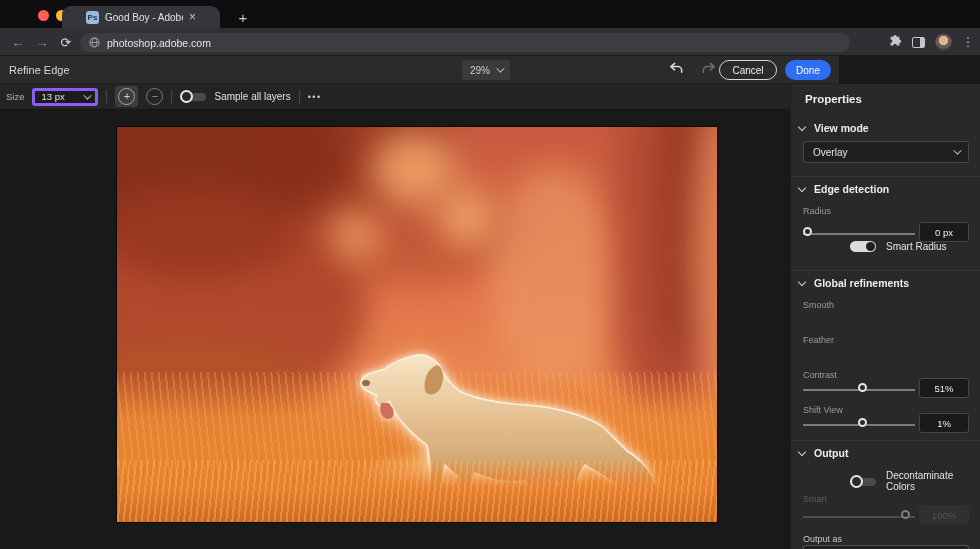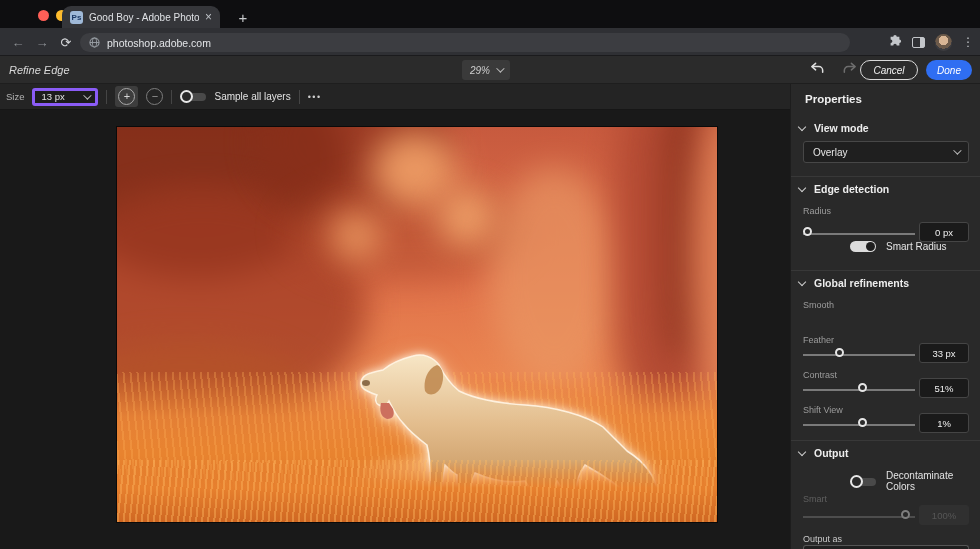--- a/index.html
+++ b/index.html
@@ -3,39 +3,39 @@
 <meta charset="utf-8">
 <style>
   * { margin:0; padding:0; box-sizing:border-box; }
   html,body { width:980px; height:549px; background:#000; overflow:hidden; }
   body { font-family:"Liberation Sans", sans-serif; color:#e8e8e8; font-size:11px; -webkit-font-smoothing:antialiased; }
   #stage { position:relative; width:980px; height:549px; background:#191919; overflow:hidden; }
 
   
   .tabstrip { position:absolute; left:0; top:0; width:980px; height:28px; background:#0e0e10; }
   .traffic { position:absolute; top:10px; width:11px; height:11px; border-radius:50%; }
-  .tab { position:absolute; left:62px; top:6px; width:158px; height:22px; background:#35363a; border-radius:9px 9px 0 0; display:flex; align-items:center; padding:0 8px; gap:6px; }
+  .tab { position:absolute; left:62px; top:6px; width:158px; height:22px; background:#35363a; border-radius:9px 9px 0 0; display:flex; align-items:center; padding:0 24px; gap:6px; }
   .favicon { width:13px; height:13px; border-radius:3px; background:#9fb9d8; color:#1c3a66; font-size:8px; font-weight:bold; display:flex; align-items:center; justify-content:center; flex:0 0 13px; }
   .tab-title { flex:1; font-size:10px; color:#dfe1e5; white-space:nowrap; overflow:hidden; }
   .tab-close { color:#bdc1c6; font-size:12px; line-height:12px; cursor:default; }
   .newtab { position:absolute; left:232px; top:6px; width:22px; height:22px; color:#c8cacd; font-size:15px; display:flex; align-items:center; justify-content:center; }
 
   .navbar { position:absolute; left:0; top:28px; width:980px; height:28px; background:#2f3034; border-bottom:1px solid #1b1b1d; }
   .navbtn { position:absolute; top:4px; width:20px; height:20px; display:flex; align-items:center; justify-content:center; font-size:13px; color:#8d9095; }
   .navbtn.bright { color:#d6d8db; }
   .urlbar { position:absolute; left:80px; top:5px; width:770px; height:19px; background:#3c3d41; border-radius:10px; display:flex; align-items:center; padding:0 9px; gap:7px; }
   .url-text { font-size:10.5px; color:#e3e5e8; }
   .chrome-right { position:absolute; right:6px; top:4px; height:20px; display:flex; align-items:center; gap:10px; }
   .sidepanel-ic { width:13px; height:11px; border:1.5px solid #c3c6ca; border-radius:2px; position:relative; }
   .sidepanel-ic::after { content:""; position:absolute; right:0; top:0; bottom:0; width:4px; background:#c3c6ca; }
   .avatar { width:17px; height:17px; border-radius:50%; background:radial-gradient(circle at 50% 38%, #d9b695 0 34%, #6c5a4a 35% 60%, #3c3c40 61%); }
   .kebab { color:#c3c6ca; font-size:12px; letter-spacing:0; }
 
   
-  .refinebar { position:absolute; left:0; top:56px; width:980px; height:28px; background:#2b2b2b; border-bottom:1px solid #1e1e1e;font-style:italic; }
+  .refinebar { position:absolute; left:0; top:56px; width:839px; height:28px; background:#2b2b2b; border-bottom:1px solid #1e1e1e; }
   .refine-title { position:absolute; left:9px; top:8px; font-size:11px; color:#d9d9d9; }
   .zoom-pill { position:absolute; left:462px; top:4px; height:20px; padding:0 8px; background:#3a3a3a; border-radius:3px; display:flex; align-items:center; gap:6px; color:#cfcfcf; font-size:10px; }
   .chev { width:6px; height:6px; border-right:1.4px solid #bdbdbd; border-bottom:1.4px solid #bdbdbd; transform:rotate(45deg) translateY(-2px); }
   .histbtn { position:absolute; top:5px; width:20px; height:18px; }
   .cancel-btn { position:absolute; right:62px; top:4px; width:58px; height:20px; border:1.5px solid #d9d9d9; border-radius:11px; background:transparent; color:#f0f0f0; font-size:10px; display:flex; align-items:center; justify-content:center; }
   .done-btn { position:absolute; right:8px; top:4px; width:46px; height:20px; border-radius:11px; color:#fff; font-size:10px; display:flex; align-items:center; justify-content:center; }
 
   
   .brushbar { position:absolute; left:0; top:84px; width:790px; height:26px; background:#242424; border-bottom:1px solid #161616; display:flex; align-items:center; padding:0 6px; gap:8px; }
   .blabel { color:#b5b5b5; font-size:9.5px; }
@@ -249,25 +249,20 @@
     <div class="divider" style="top:186px"></div>
 
     <div class="sec-h" style="top:193px">
       <span class="chev"></span>
       <span>Global refinements</span>
     </div>
 
     <div class="plabel" style="top:216px">Smooth</div>
 
     <div class="plabel" style="top:251px">Feather</div>
-    <div class="srow" style="top:263px">
-      <div class="track"></div>
-      <div class="knob" style="left:32px"></div>
-      <div class="vbox">33 px</div>
-    </div>
 
     <div class="plabel" style="top:286px">Contrast</div>
     <div class="srow" style="top:298px">
       <div class="track"></div>
       <div class="knob" style="left:55px"></div>
       <div class="vbox">51%</div>
     </div>
 
     <div class="plabel" style="top:321px">Shift View</div>
     <div class="srow" style="top:333px">

